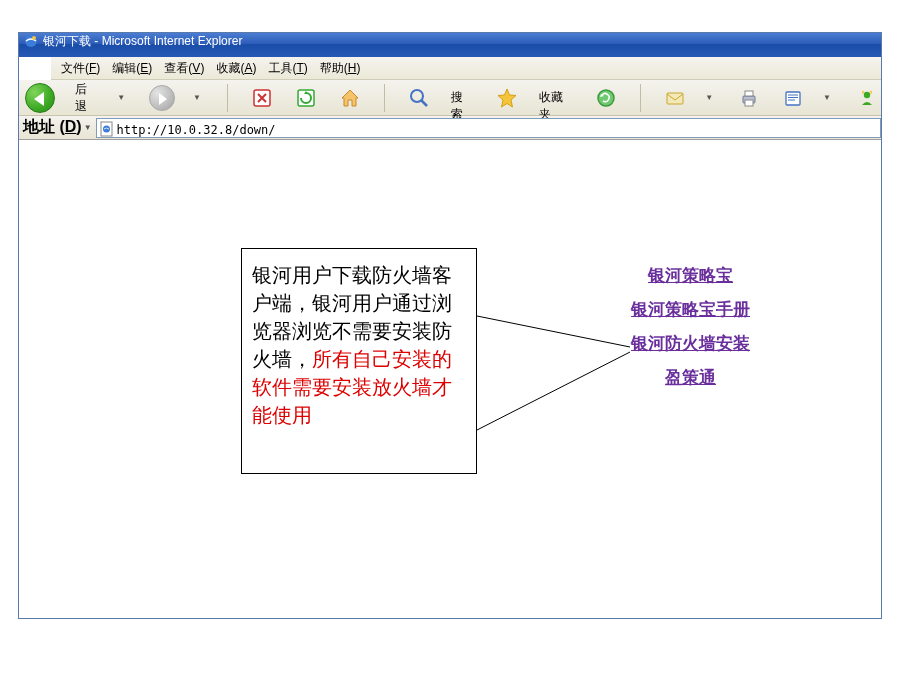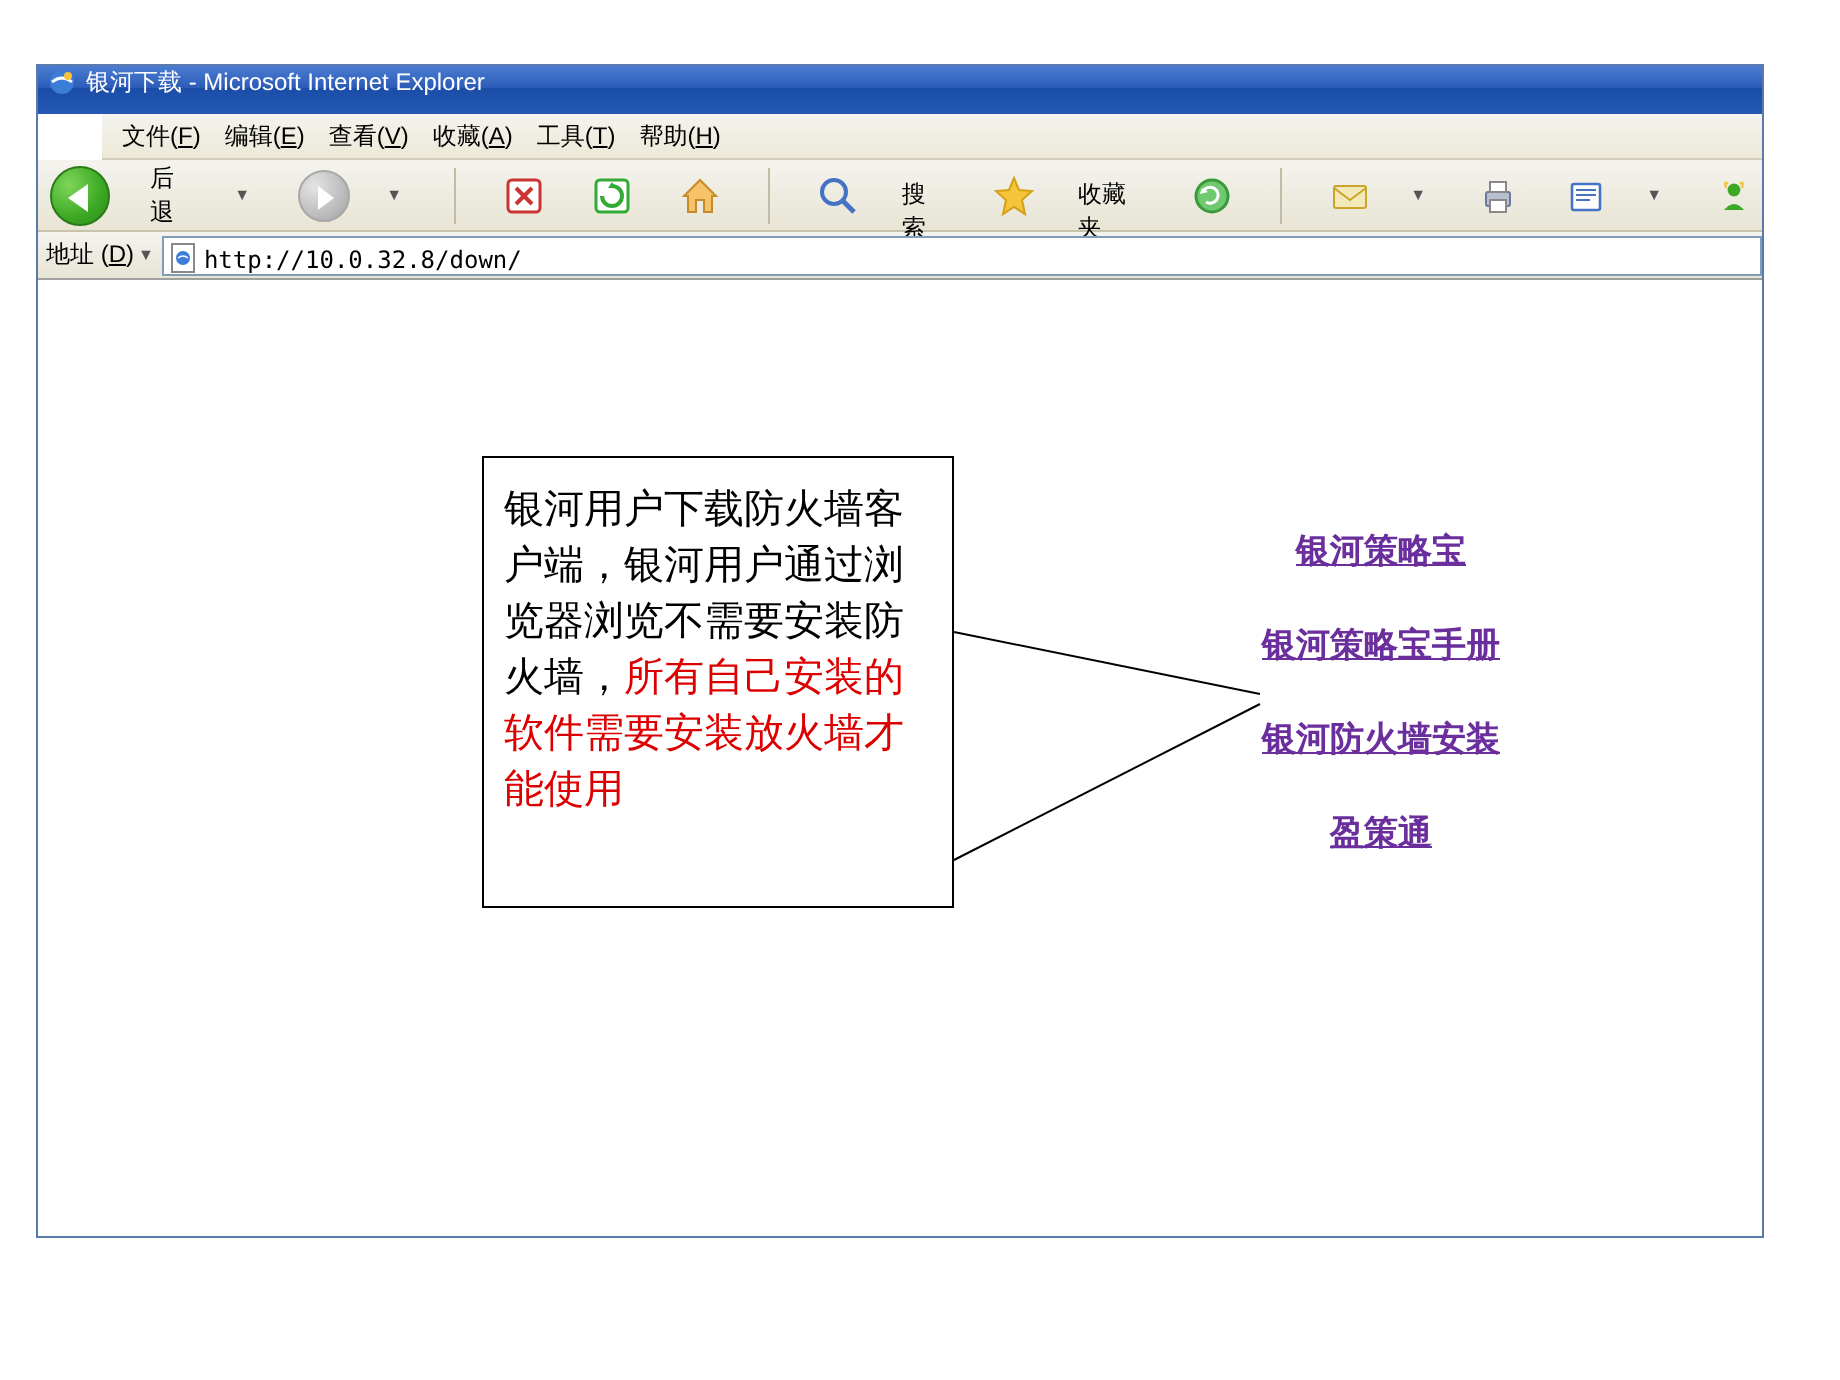--- a/index.html
+++ b/index.html
@@ -21,31 +21,31 @@
   .tb-back::after { content: ""; position: absolute; left: 8px; top: 8px; width: 0; height: 0; border-top: 7px solid transparent; border-bottom: 7px solid transparent; border-right: 10px solid #fff; }
   .tb-fwd { background: radial-gradient(circle at 30% 30%, #e4e4e4, #bdbdbd 60%, #a0a0a0); width: 26px; height: 26px; border-radius: 50%; border: 1px solid #a8a8a8; position: relative; }
   .tb-fwd::after { content: ""; position: absolute; right: 7px; top: 7px; width: 0; height: 0; border-top: 6px solid transparent; border-bottom: 6px solid transparent; border-left: 8px solid #fff; }
   .tb-label { margin: 0 4px 0 2px; font-size: 12px; }
   .tb-drop { font-size: 8px; color: #555; margin: 0 6px 0 0; }
   .tb-sep { width: 1px; height: 28px; background: #c0bca6; margin: 0 4px; }
   .tb-ico { width: 24px; height: 24px; display: inline-flex; align-items: center; justify-content: center; }
   .tb-text { font-size: 12px; margin: 16px 4px 0 2px; }
   
   .addrbar { height: 24px; background: linear-gradient(to bottom, #f4f3ee 0%, #e8e5d4 100%); border-bottom: 1px solid #a0a0a0; display: flex; align-items: center; padding-left: 4px; }
-  .addrbar .addr-label { font-size: 12px; margin-right: 2px; }
+  .addrbar .addr-label { font-size: 16px; margin-right: 2px; font-weight: bold; }
   .addrbar .addr-drop { font-size: 8px; color: #555; margin-right: 4px; }
   .addrbar .addr-input-wrap { flex: 1; height: 20px; background: #fff; border: 1px solid #7f9db9; display: flex; align-items: flex-end; padding-left: 2px; font-family: "Tahoma", monospace; font-size: 12px; }
   .addrbar .addr-input-wrap .page-icon { width: 16px; height: 16px; display: inline-flex; align-items: center; justify-content: center; margin-right: 2px; }
   
   .content { position: relative; width: 100%; height: 478px; background: #fff; }
   
-  .callout-box { position: absolute; left: 222px; top: 88px; width: 236px; height: 226px; border: 1.5px solid #000; background: #fff; padding: 12px 10px; font-family: "SimSun", "宋体", serif; font-size: 20px; line-height: 28px; color: #000; }
+  .callout-box { position: absolute; left: 222px; top: 108px; width: 236px; height: 226px; border: 1.5px solid #000; background: #fff; padding: 12px 10px; font-family: "SimSun", "宋体", serif; font-size: 20px; line-height: 28px; color: #000; }
   .callout-box .red { color: #d00; }
   
-  .links { position: absolute; left: 612px; top: 124px; display: flex; flex-direction: column; gap: 24px; align-items: center; font-family: "SimSun", serif; font-size: 17px; }
+  .links { position: absolute; left: 612px; top: 124px; display: flex; flex-direction: column; gap: 11px; align-items: center; font-family: "SimSun", serif; font-size: 17px; }
   .links a { color: #6a2f9c; text-decoration: underline; font-weight: bold; cursor: pointer; }
   .links a.focused { outline: 1px dotted #6a2f9c; outline-offset: 1px; }
 </style>
 </head>
 <body>
 
 <div class="window">
 
   <div class="titlebar">
     <span class="ie-icon">

